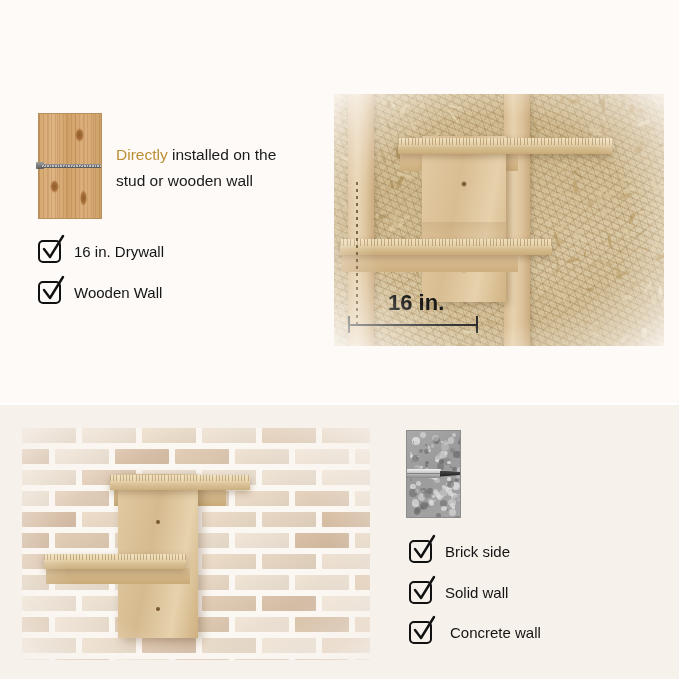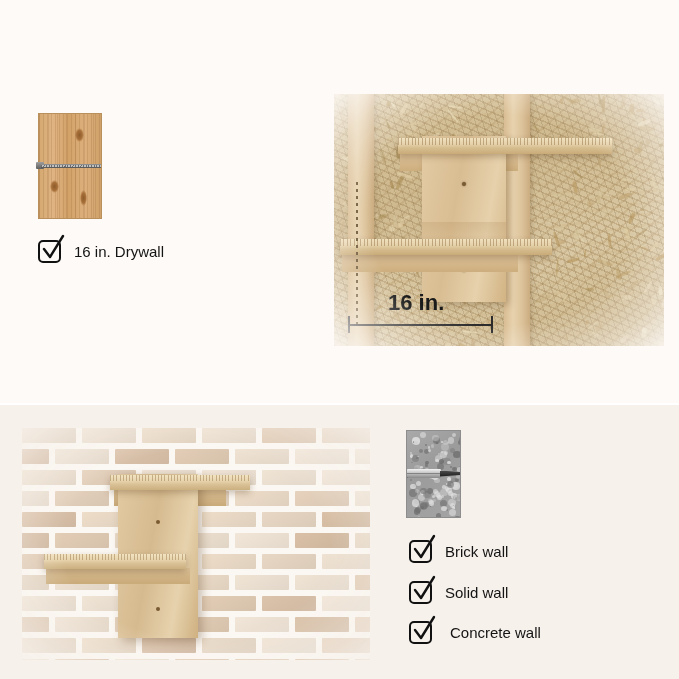--- a/index.html
+++ b/index.html
@@ -183,21 +183,21 @@
   .shelf-bottom{left:6px;top:145px;width:212px;}
   .apron{
     position:absolute;height:17px;
     background:linear-gradient(180deg,#dcc199,#cdae7d);
   }
   .apron-top{left:66px;top:60px;width:118px;}
   .apron-bottom{left:8px;top:161px;width:176px;}
 
   
   .dim{
-    position:absolute;left:14px;top:222px;width:145px;height:16px;
+    position:absolute;left:14px;top:222px;width:130px;height:16px;
   }
   .dim .line{position:absolute;left:0;top:8px;width:100%;height:2px;background:#2b2b2b;}
   .dim .cap{position:absolute;top:0;width:2px;height:17px;background:#2b2b2b;}
   .dim .cap.l{left:0;}
   .dim .cap.r{right:0;}
   .dim-label{
     position:absolute;left:40px;top:-26px;
     font-size:22px;font-weight:bold;color:#1a1a1a;white-space:nowrap;
   }
   .tick-col{
@@ -254,30 +254,41 @@
     <div class="wood-swatch">
       <div class="knot k1"></div>
       <div class="knot k2"></div>
       <div class="knot k3"></div>
       <div class="screw-h">
         <div class="head"></div>
         <div class="shaft"></div>
       </div>
     </div>
 
+    <div class="lead" style="left:116px;top:142px;width:180px;">
+      <span class="gold">Directly</span><span> installed on the stud or wooden wall</span>
+    </div>
 
     <div class="check-row" style="left:38px;top:240px;">
       <span class="check-box">
         <svg width="26" height="30" viewBox="0 0 26 30">
           <path d="M3 14 L9 22 L22 1" fill="none" stroke="#111" stroke-width="2.4" stroke-linecap="round" stroke-linejoin="round"></path>
         </svg>
       </span>
       <span class="check-label">16 in. Drywall</span>
     </div>
 
+    <div class="check-row" style="left:38px;top:281px;">
+      <span class="check-box">
+        <svg width="26" height="30" viewBox="0 0 26 30">
+          <path d="M3 14 L9 22 L22 1" fill="none" stroke="#111" stroke-width="2.4" stroke-linecap="round" stroke-linejoin="round"></path>
+        </svg>
+      </span>
+      <span class="check-label">Wooden Wall</span>
+    </div>
 
     <div class="photo photo-osb">
       <div class="osb-fade">
         <div class="osb-board">
             <span class="osb-speck" style="left:8.4%;top:86.7%;width:4.0px;height:2.1px;background:#e0cda4;opacity:0.68;transform:rotate(79.8deg);"></span>
             <span class="osb-speck" style="left:93.7%;top:10.1%;width:3.0px;height:3.4px;background:#b59459;opacity:0.68;transform:rotate(-37.1deg);"></span>
             <span class="osb-speck" style="left:69.4%;top:97.0%;width:6.4px;height:1.6px;background:#c2a676;opacity:0.69;transform:rotate(-79.5deg);"></span>
             <span class="osb-speck" style="left:18.3%;top:21.1%;width:6.2px;height:2.1px;background:#c2a676;opacity:0.37;transform:rotate(21.7deg);"></span>
             <span class="osb-speck" style="left:91.3%;top:11.2%;width:10.1px;height:2.1px;background:#d8c79e;opacity:0.59;transform:rotate(45.6deg);"></span>
             <span class="osb-speck" style="left:55.9%;top:33.8%;width:3.5px;height:1.7px;background:#d8c79e;opacity:0.51;transform:rotate(70.2deg);"></span>
@@ -812,21 +823,21 @@
       </div>
     </div>
 
 
     <div class="check-row" style="left:409px;top:135px;">
       <span class="check-box">
         <svg width="26" height="30" viewBox="0 0 26 30">
           <path d="M3 14 L9 22 L22 1" fill="none" stroke="#111" stroke-width="2.4" stroke-linecap="round" stroke-linejoin="round"></path>
         </svg>
       </span>
-      <span class="check-label">Brick wall</span>
+      <span class="check-label">Brick side</span>
     </div>
 
     <div class="check-row" style="left:409px;top:216px;">
       <span class="check-box">
         <svg width="26" height="30" viewBox="0 0 26 30">
           <path d="M3 14 L9 22 L22 1" fill="none" stroke="#111" stroke-width="2.4" stroke-linecap="round" stroke-linejoin="round"></path>
         </svg>
       </span>
       <span class="check-label indent">Concrete wall</span>
     </div>

